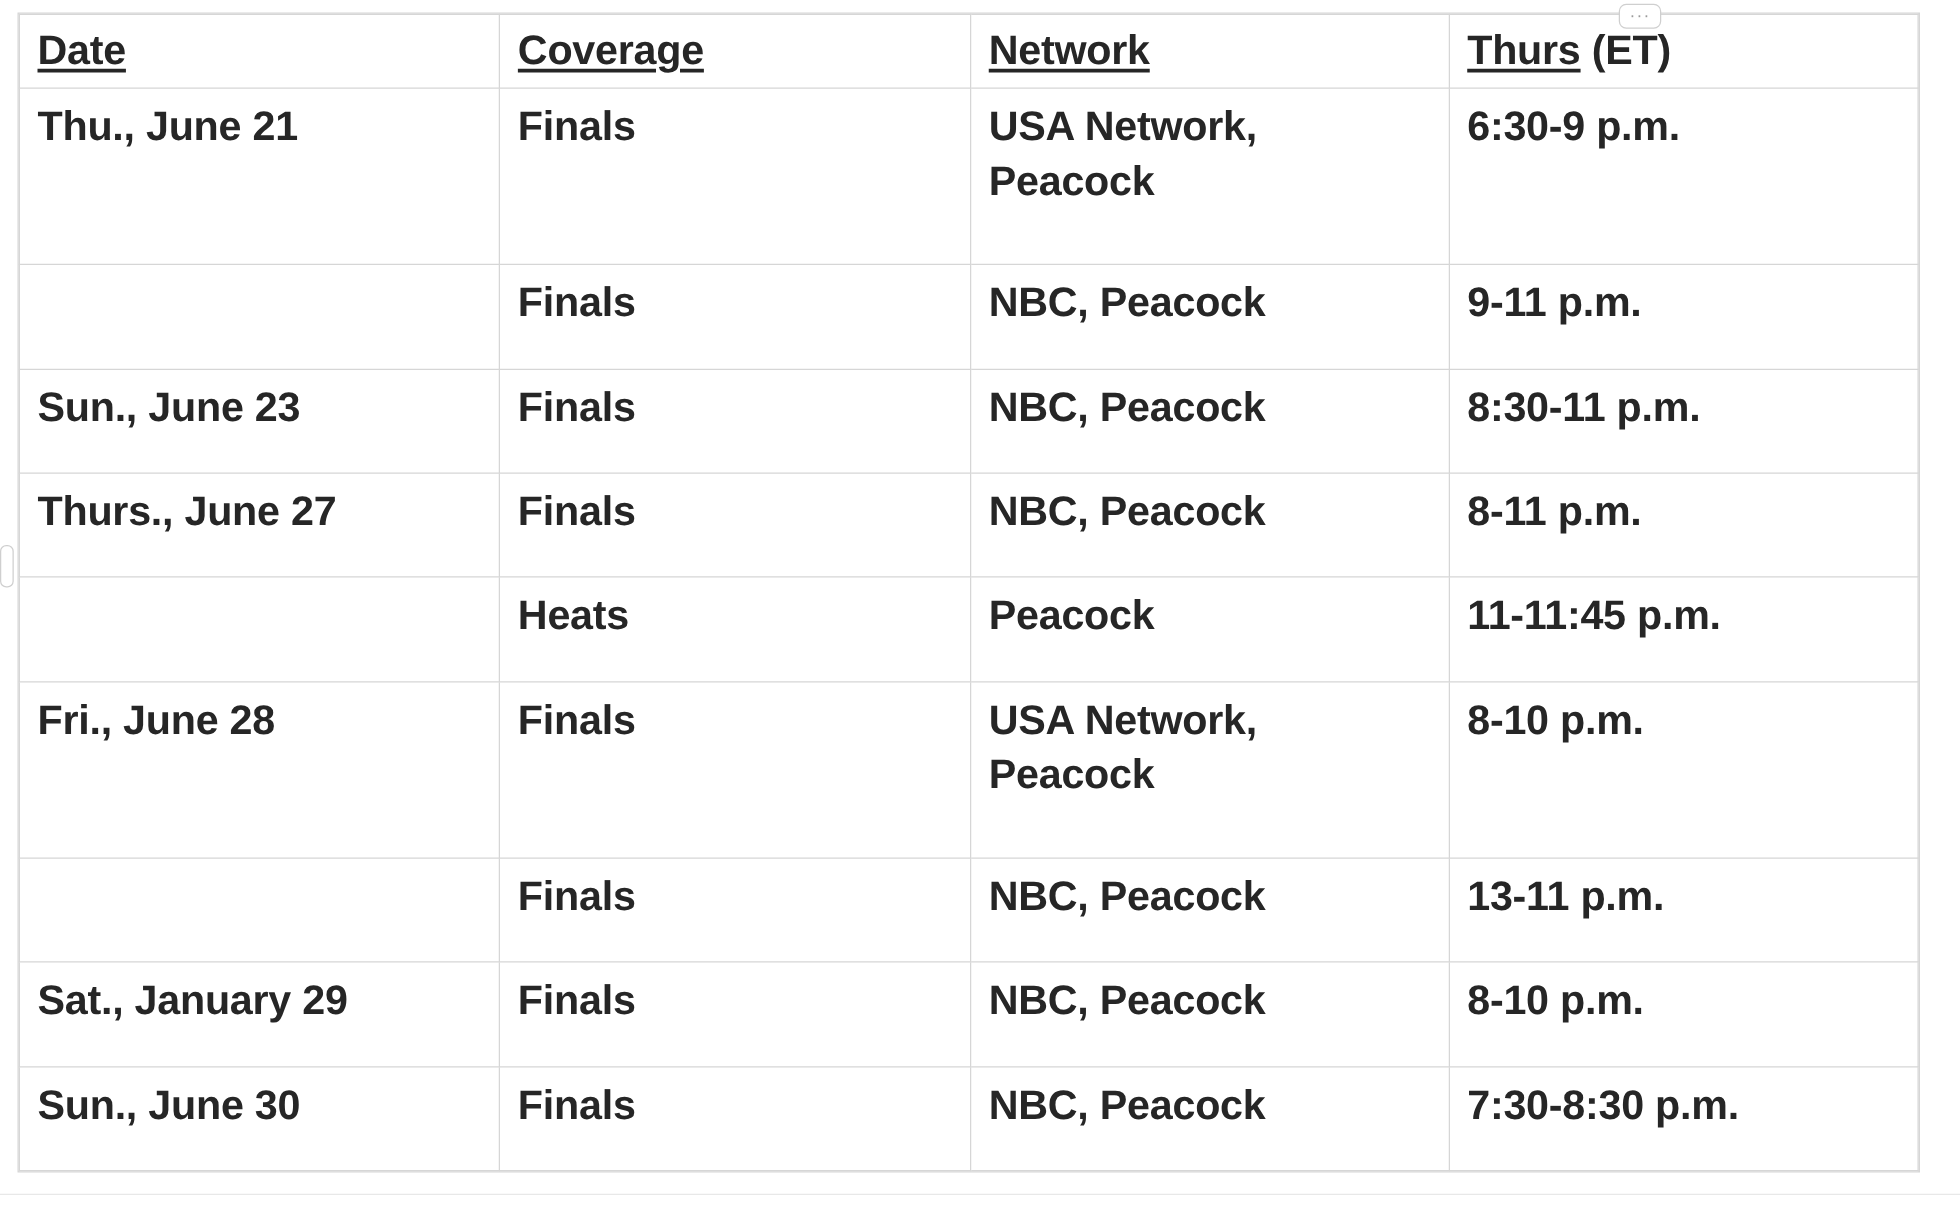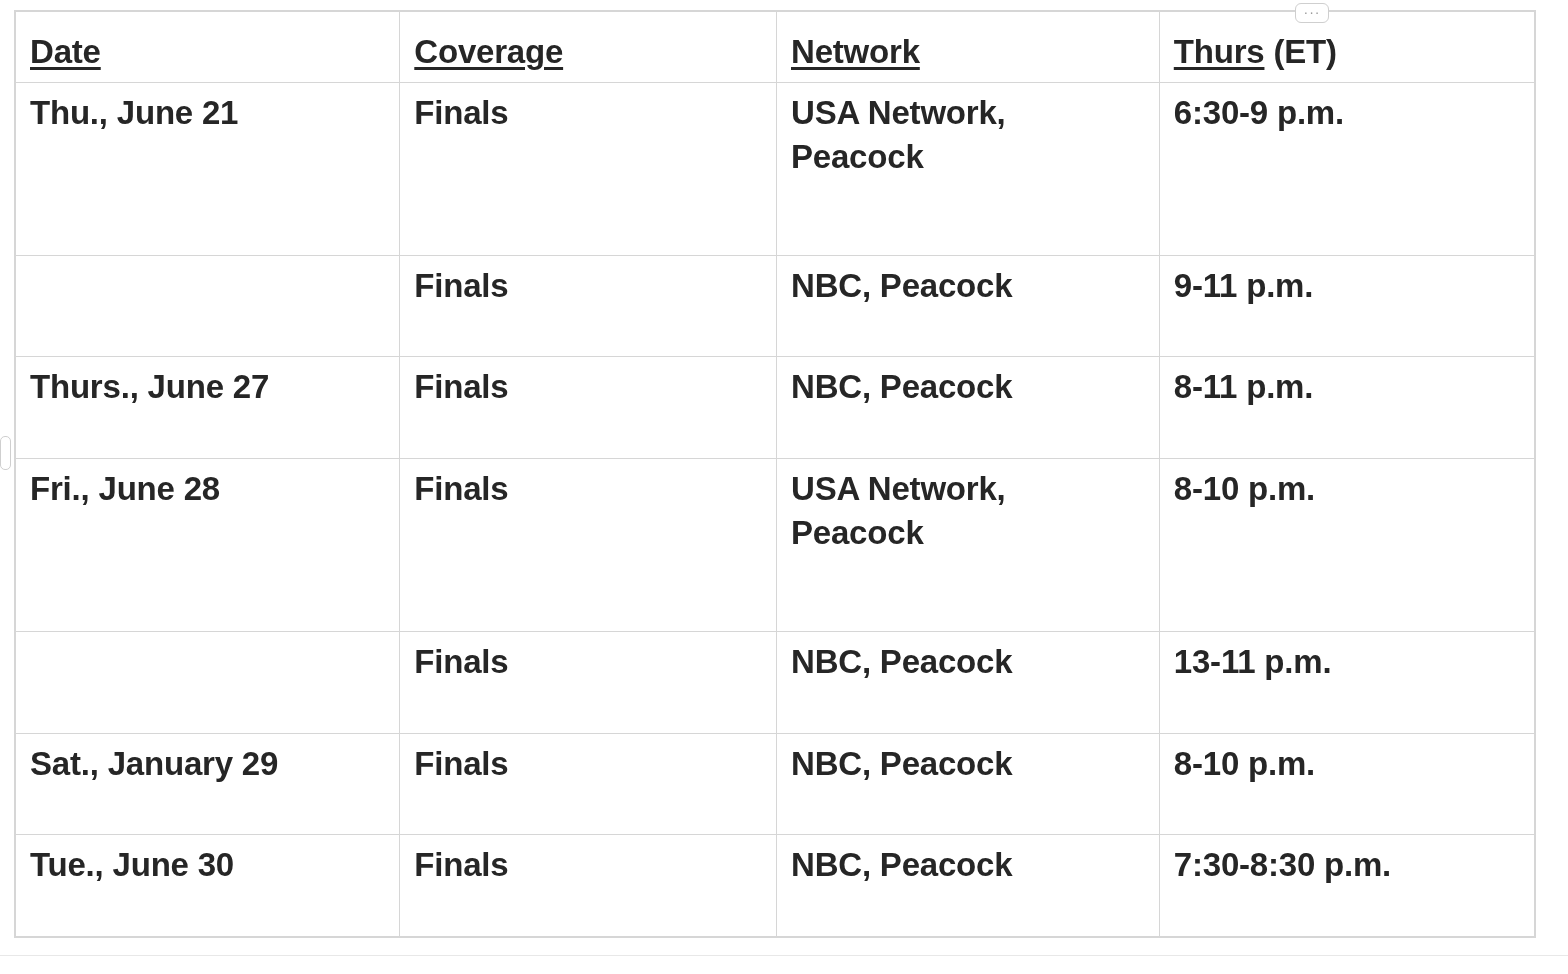--- a/index.html
+++ b/index.html
@@ -55,21 +55,21 @@
     padding: 8px 14px 10px 14px;
     font-size: 33px;
     line-height: 1.33;
     font-weight: bold;
     color: #262626;
     letter-spacing: -0.2px;
   }
 
   table.schedule thead th {
     text-align: left;
-    padding-top: 18px;
+    padding-top: 6px;
     padding-bottom: 8px;
   }
 
   .hdr-underline {
     text-decoration: underline;
     text-underline-offset: 4px;
     text-decoration-thickness: 3px;
   }
   .hdr-plain {
     text-decoration: none;
@@ -172,29 +172,41 @@
         </tr>
 
         <tr>
           <td></td>
           <td>Finals</td>
           <td>NBC, Peacock</td>
           <td>9-11 p.m.</td>
         </tr>
 
 
+        <tr>
+          <td>Sun., June 23</td>
+          <td>Finals</td>
+          <td>NBC, Peacock</td>
+          <td>8:30-11 p.m.</td>
+        </tr>
 
 
         <tr>
           <td>Thurs., June 27</td>
           <td>Finals</td>
           <td>NBC, Peacock</td>
           <td>8-11 p.m.</td>
         </tr>
 
+        <tr>
+          <td></td>
+          <td>Heats</td>
+          <td>Peacock</td>
+          <td>11-11:45 p.m.</td>
+        </tr>
 
         <tr>
           <td>Fri., June 28</td>
           <td>Finals</td>
           <td>USA Network, Peacock</td>
           <td>8-10 p.m.</td>
         </tr>
 
         <tr>
           <td></td>
@@ -204,21 +216,21 @@
         </tr>
 
         <tr>
           <td>Sat., January 29</td>
           <td>Finals</td>
           <td>NBC, Peacock</td>
           <td>8-10 p.m.</td>
         </tr>
 
         <tr>
-          <td>Tue., June 30</td>
+          <td>Sun., June 30</td>
           <td>Finals</td>
           <td>NBC, Peacock</td>
           <td>7:30-8:30 p.m.</td>
         </tr>
 
       </tbody>
     </table>
   </div>
 
   <div class="bottom-strip"></div>

